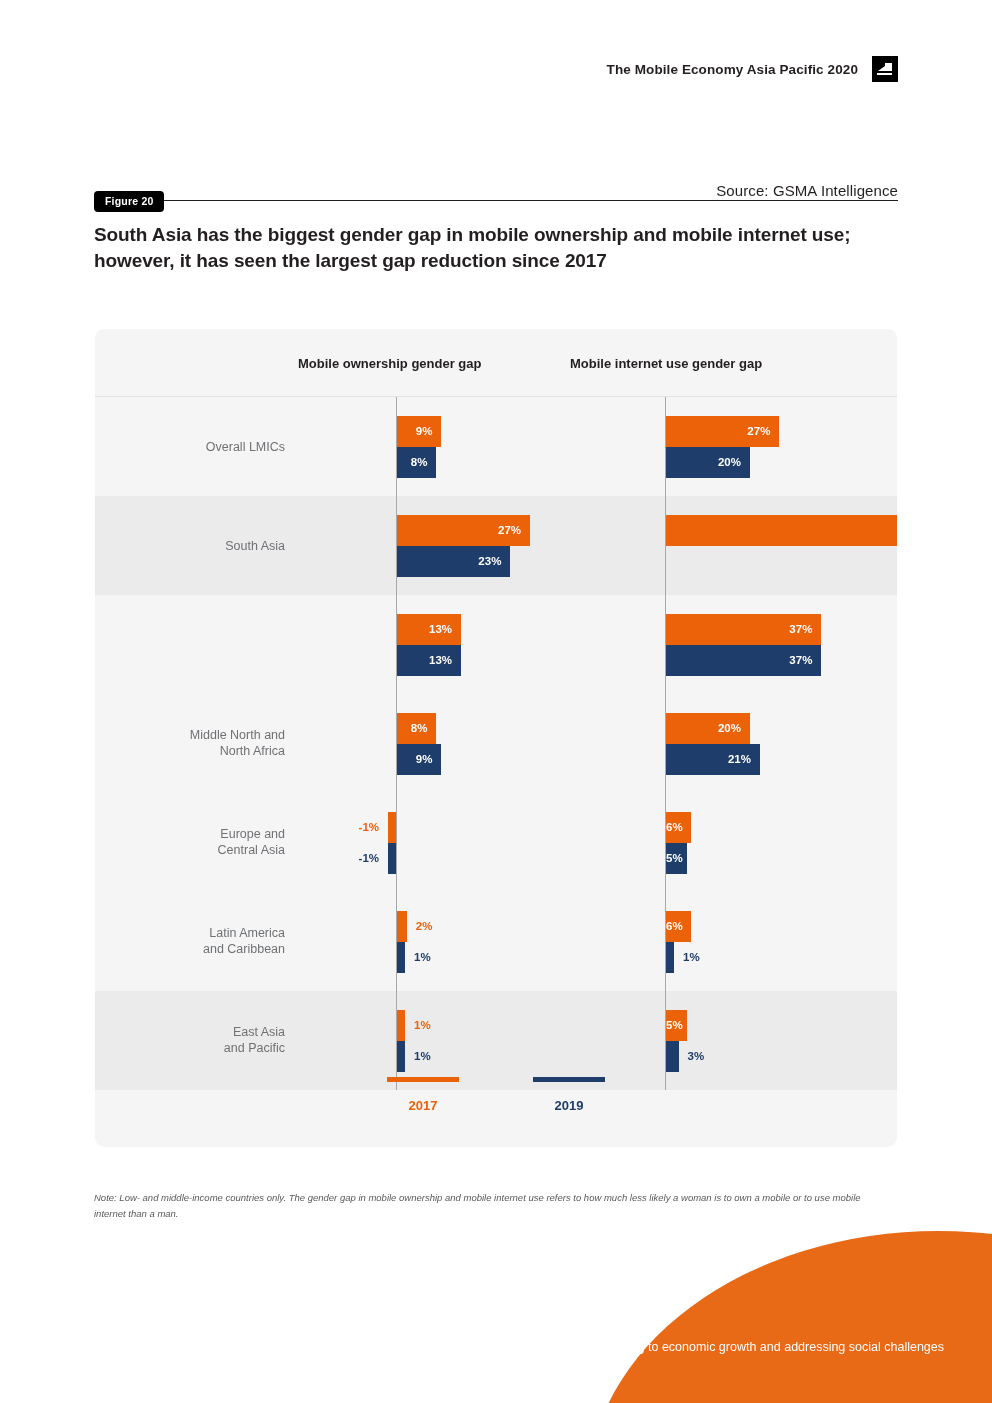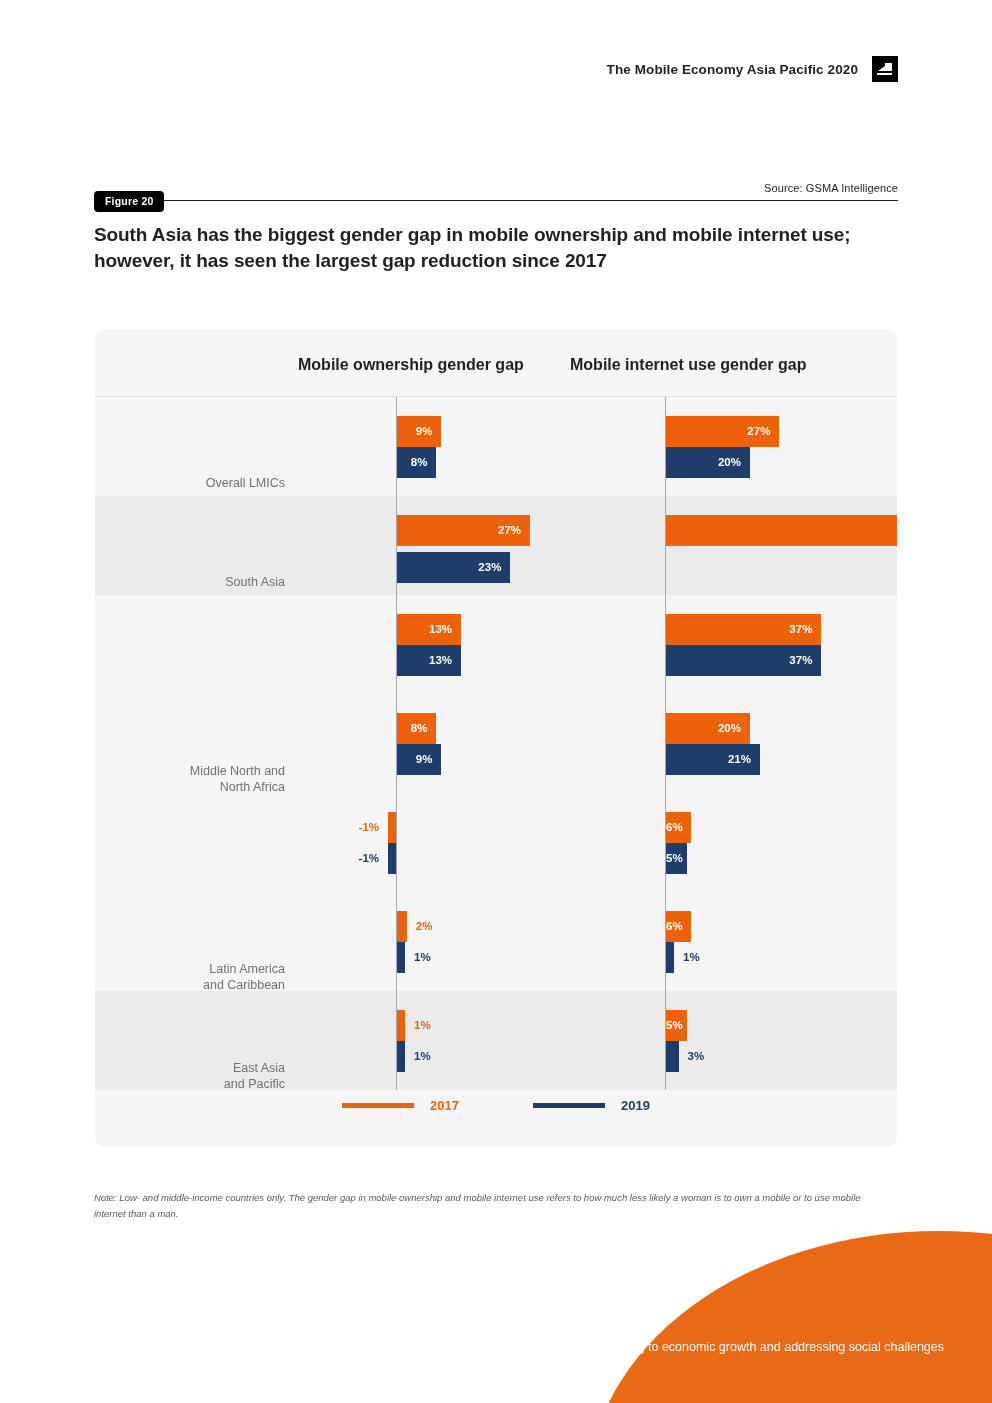--- a/index.html
+++ b/index.html
@@ -10,57 +10,57 @@
     -webkit-font-smoothing:antialiased;
   }
 
   
   .page-header{position:absolute;top:56px;right:94px;display:flex;align-items:center;gap:14px;}
   .header-title{font-size:13.5px;font-weight:bold;color:#231f20;letter-spacing:.1px;white-space:nowrap;}
   .header-logo{width:26px;height:26px;background:#000;position:relative;flex:none;}
   .header-logo svg{position:absolute;inset:0;}
 
   
-  .fig-source{position:absolute;top:182px;right:94px;font-size:11px;color:#231f20;letter-spacing:.1px;}
+  .fig-source{position:absolute;top:182px;right:94px;font-size:15px;color:#231f20;letter-spacing:.1px;}
   .fig-rule{position:absolute;left:94px;right:94px;top:200px;height:1px;background:#231f20;}
   .fig-badge{position:absolute;left:94px;top:191px;background:#000;color:#fff;border-radius:4px;
              padding:4px 11px 5px;font-size:10.5px;font-weight:bold;letter-spacing:.2px;}
   .fig-title{position:absolute;left:94px;top:222px;width:790px;font-size:19px;font-weight:bold;
              line-height:1.38;color:#231f20;letter-spacing:-.1px;}
 
   
   .panel{position:absolute;left:95px;top:329px;width:802px;height:818px;background:#F5F5F5;border-radius:9px;overflow:hidden;}
   .col-headers{position:absolute;left:0;top:0;width:100%;height:67px;}
-  .col-head{position:absolute;top:27px;font-size:16px;font-weight:bold;color:#231f20;}
+  .col-head{position:absolute;top:27px;font-size:13px;font-weight:bold;color:#231f20;}
   .col-head.c1{left:203px;}
   .col-head.c2{left:475px;}
   .head-sep{position:absolute;left:0;top:67px;width:100%;height:1px;background:#e2e2e2;}
 
   .rows{position:absolute;left:0;top:68px;width:100%;}
   .row{position:relative;width:100%;box-sizing:border-box;}
   .row.band{background:#EBEBEB;}
   .row-label{position:absolute;left:0;width:190px;top:50%;transform:translateY(-50%);
-             text-align:right;font-size:12.5px;line-height:1.35;color:#6f7174;margin-top:36px;}
+             text-align:right;font-size:12.5px;line-height:1.35;color:#6f7174;}
 
   .axis{position:absolute;top:0;bottom:0;width:1px;background:#a6a8ab;}
   .axis.a1{left:301px;}
   .axis.a2{left:570px;}
 
   .bar{position:absolute;height:31px;display:flex;align-items:center;}
   .bar.o{background:#EC6209;}
   .bar.n{background:#1E3D6B;}
   .bar .in{color:#fff;font-size:11.5px;font-weight:bold;margin-left:auto;margin-right:9px;white-space:nowrap;}
   .bar .out-r{position:absolute;left:100%;margin-left:9px;font-size:11.5px;font-weight:bold;white-space:nowrap;}
   .bar .out-l{position:absolute;right:100%;margin-right:9px;font-size:11.5px;font-weight:bold;white-space:nowrap;}
   .o .out-r,.o .out-l{color:#EC6209;}
   .n .out-r,.n .out-l{color:#1E3D6B;}
 
   
   .legend{position:absolute;left:0;bottom:34px;width:100%;display:flex;justify-content:center;gap:74px;}
-  .leg{display:flex;flex-direction:row;align-items:center;gap:16px;}
+  .leg{display:flex;flex-direction:column;align-items:center;gap:16px;}
   .leg .swatch{width:72px;height:5px;}
   .leg .lbl{font-size:13px;font-weight:bold;}
   .leg.y2017 .swatch{background:#EC6209;} .leg.y2017 .lbl{color:#EC6209;}
   .leg.y2019 .swatch{background:#1E3D6B;} .leg.y2019 .lbl{color:#1E3D6B;}
 
   
   .note{position:absolute;left:94px;top:1190px;width:800px;font-size:9.5px;font-style:italic;
         line-height:1.7;color:#58595b;}
 
   
@@ -115,21 +115,21 @@
         <div class="bar n" style="width: 84px; top: 49.5px; left: 571px;">
           <span class="in">20%</span>
         </div>
       </div>
       <div class="row band" style="height: 99px;">
         <div class="row-label"><span>South Asia</span></div>
         <div class="axis a1"></div>
         <div class="bar o" style="width: 133.11px; top: 18.5px; left: 302px;">
           <span class="in">27%</span>
         </div>
-        <div class="bar n" style="width: 113.39px; top: 49.5px; left: 302px; margin-top: 6px;">
+        <div class="bar n" style="width: 113.39px; top: 49.5px; left: 302px;">
           <span class="in">23%</span>
         </div>
         <div class="axis a2"></div>
         <div class="bar o" style="width: 281.4px; top: 18.5px; left: 571px;"></div>
       </div>
       <div class="row" style="height: 99px;">
         <div class="axis a1"></div>
         <div class="bar o" style="width: 64.09px; top: 18.5px; left: 302px;">
           <span class="in">13%</span>
         </div>
@@ -155,20 +155,21 @@
         </div>
         <div class="axis a2"></div>
         <div class="bar o" style="width: 84px; top: 18.5px; left: 571px;">
           <span class="in">20%</span>
         </div>
         <div class="bar n" style="width: 94px; top: 49.5px; left: 571px;">
           <span class="in">21%</span>
         </div>
       </div>
       <div class="row" style="height: 99px;">
+        <div class="row-label"><span>Europe and</span><br><span>Central Asia</span></div>
         <div class="axis a1"></div>
         <div class="bar o" style="width: 8px; top: 18.5px; left: 293px;">
           <span class="out-l">-1%</span>
         </div>
         <div class="bar n" style="width: 8px; top: 49.5px; left: 293px;">
           <span class="out-l">-1%</span>
         </div>
         <div class="axis a2"></div>
         <div class="bar o" style="width: 25.2px; top: 18.5px; left: 571px;">
           <span class="in">6%</span>

